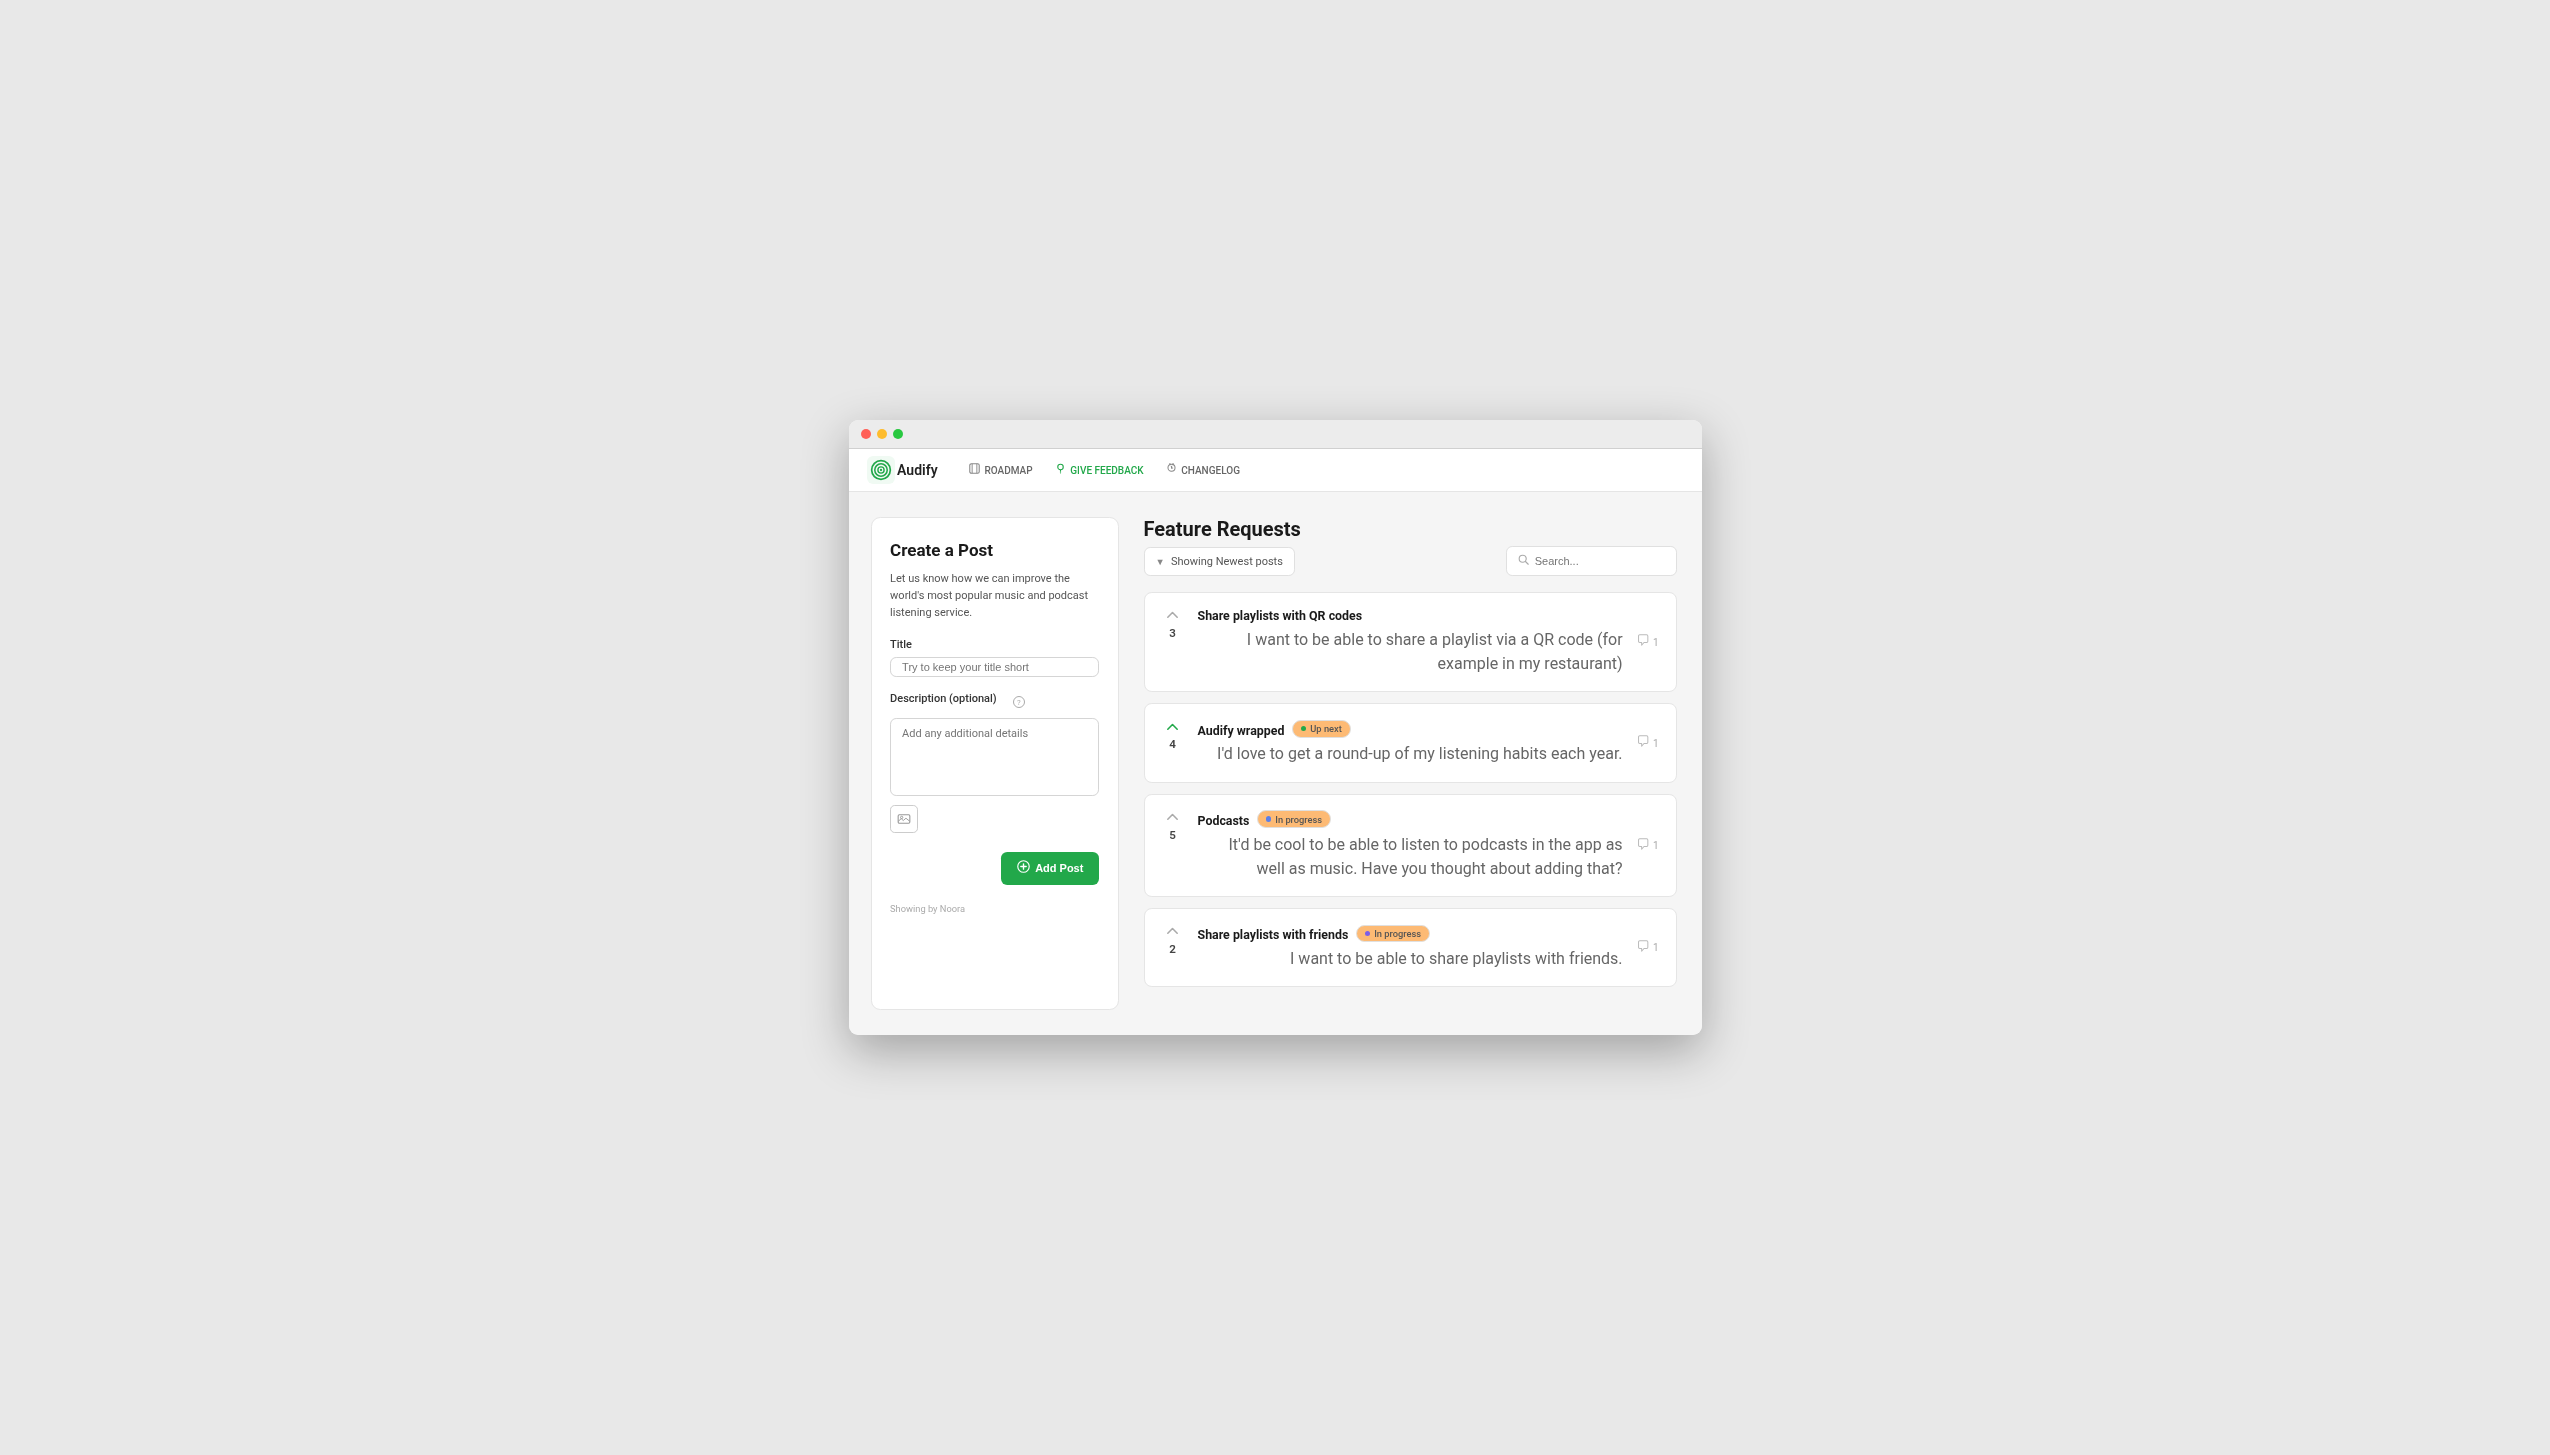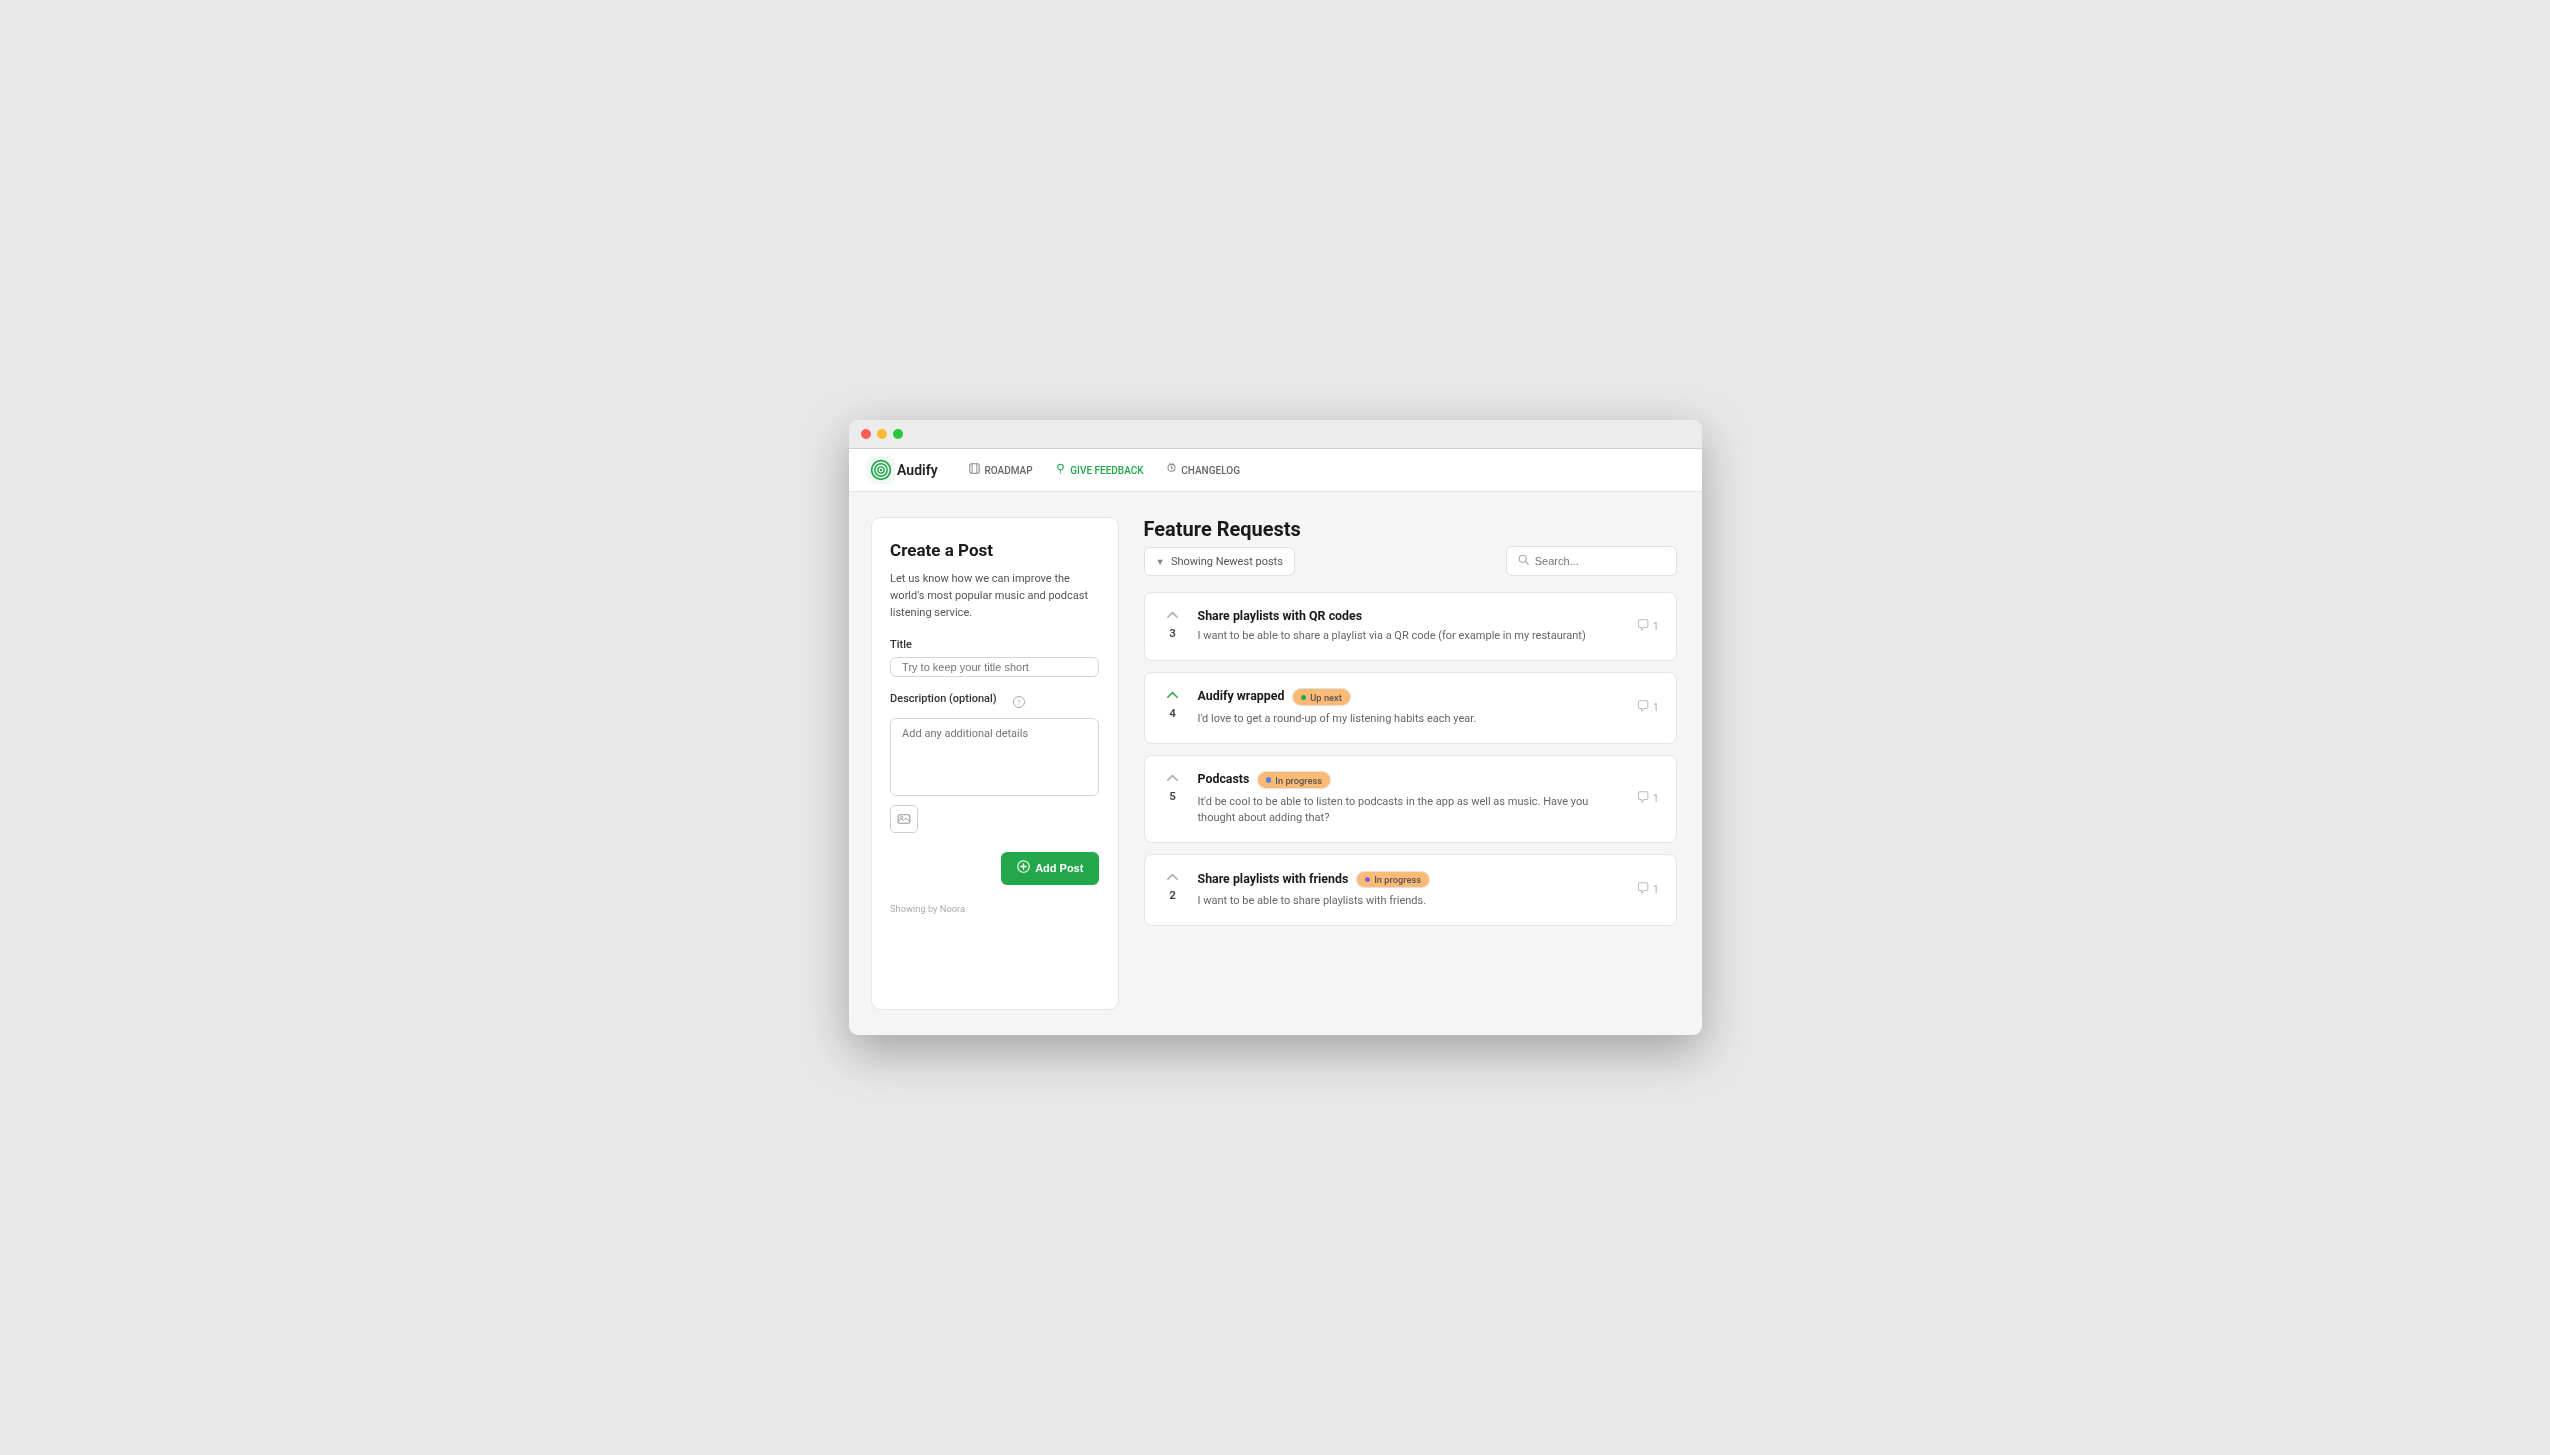--- a/index.html
+++ b/index.html
@@ -326,21 +326,21 @@
       font-weight: 600;
       color: #444;
     }
 
     .post-body {
       flex: 1;
     }
 
     .post-title-row {
       display: flex;
-      align-items: flex-start;
+      align-items: flex-end;
       gap: 7.8px;
       margin-bottom: 4.7px;
     }
 
     .post-title {
       font-size: 12.4px;
       font-weight: 700;
       color: #1a1a1a;
     }
 
@@ -361,23 +361,24 @@
       width: 5.4px;
       height: 5.4px;
       border-radius: 50%;
     }
 
     .dot-green { background: #22a84a; }
     .dot-blue { background: #5b7fe8; }
     .dot-purple { background: #7c5fe8; }
 
     .post-excerpt {
-      font-size: 11px;
+      font-size: 16px;
       color: #666;
       line-height: 1.5;
+      text-align: right;
     }
 
     .post-comments {
       display: flex;
       align-items: center;
       gap: 3.9px;
       color: #aaa;
       font-size: 10px;
       flex-shrink: 0;
       align-self: center;

